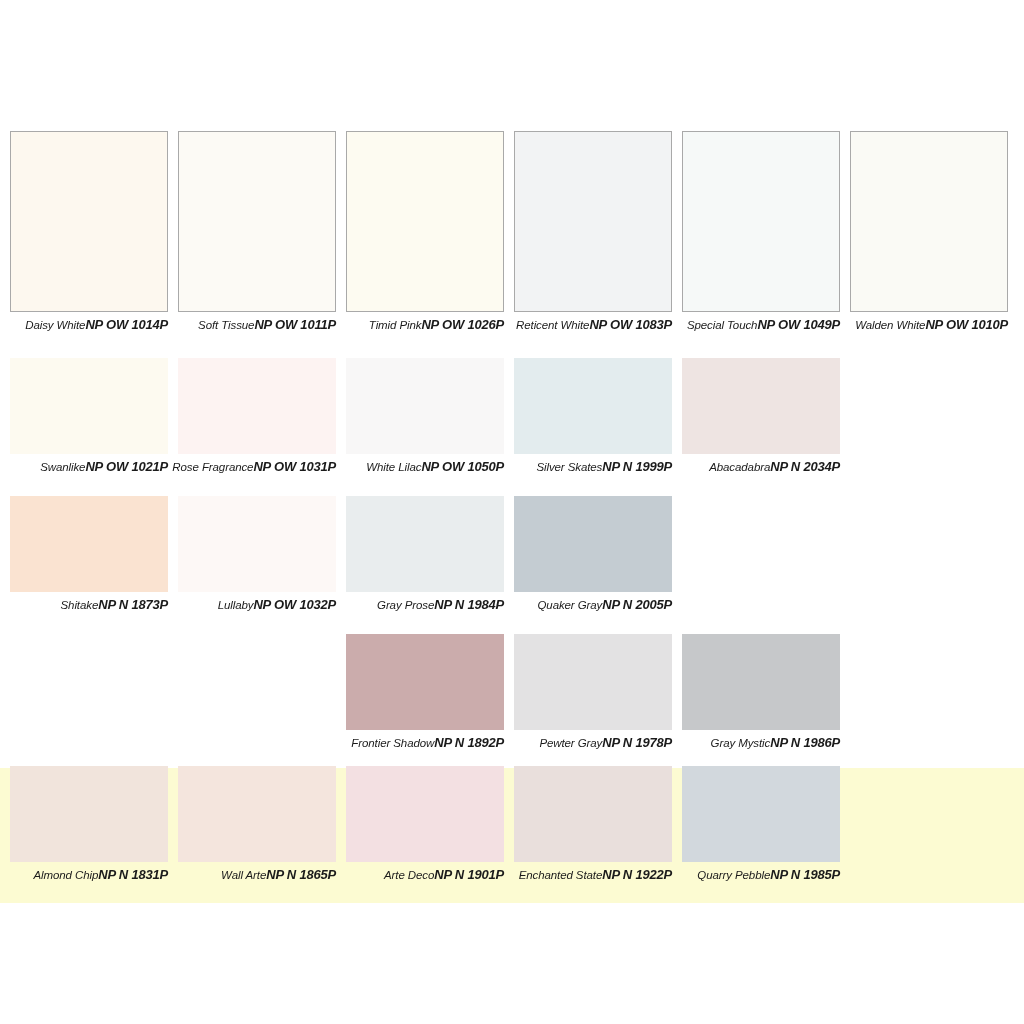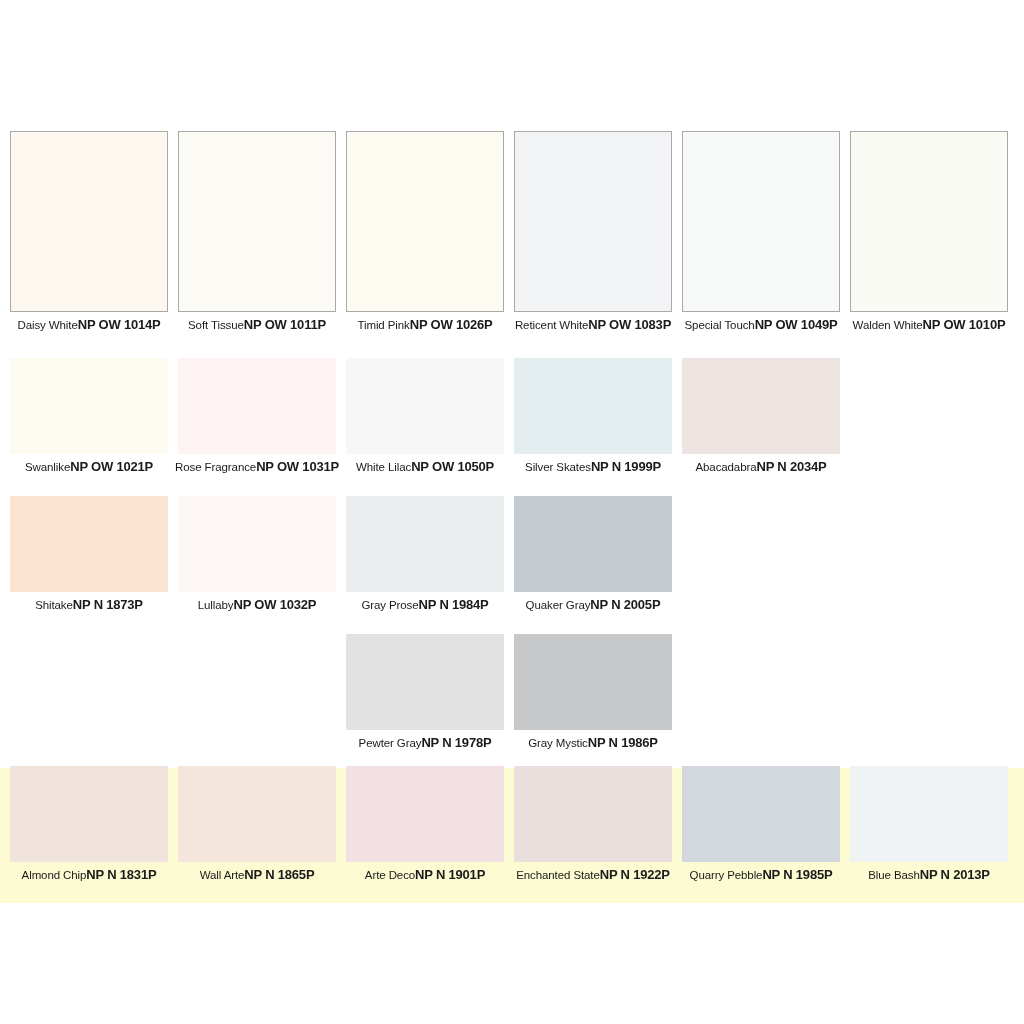--- a/index.html
+++ b/index.html
@@ -66,26 +66,27 @@
     border: 1px solid #a9a9a9;
   }
   .row-short .swatch-chip {
     height: 96px;
     border: 0;
   }
 
   .swatch-label-bar {
     display: flex;
     flex-direction: row;
-    justify-content: center;
+    justify-content: flex-end;
     align-items: baseline;
     width: 158px;
     box-sizing: border-box;
     padding-top: 5px;
     height: 23px;
+    font-style: italic;
   }
 
   .swatch-name {
     font-size: 11.5px;
     color: #1b1b1b;
     letter-spacing: -0.1px;
     white-space: nowrap;
   }
 
   .swatch-code {
@@ -222,20 +223,27 @@
           </div>
         </div>
         <div class="swatch-cell empty">
           <div class="swatch-chip" title="" style="background: rgb(255, 255, 255);"></div>
           <div class="swatch-label-bar">
             <span class="swatch-name"></span>
             <span class="swatch-code"></span>
           </div>
         </div>
         <div class="swatch-cell">
+          <div class="swatch-chip" title="Frontier Shadow" style="background: rgb(203, 172, 172);"></div>
+          <div class="swatch-label-bar">
+            <span class="swatch-name">Frontier Shadow</span>
+            <span class="swatch-code">NP N 1892P</span>
+          </div>
+        </div>
+        <div class="swatch-cell">
           <div class="swatch-chip" title="Pewter Gray" style="background: rgb(227, 226, 227);"></div>
           <div class="swatch-label-bar">
             <span class="swatch-name">Pewter Gray</span>
             <span class="swatch-code">NP N 1978P</span>
           </div>
         </div>
         <div class="swatch-cell">
           <div class="swatch-chip" title="Gray Mystic" style="background: rgb(198, 200, 202);"></div>
           <div class="swatch-label-bar">
             <span class="swatch-name">Gray Mystic</span>
@@ -272,22 +280,15 @@
             <span class="swatch-code">NP N 1922P</span>
           </div>
         </div>
         <div class="swatch-cell">
           <div class="swatch-chip" title="Quarry Pebble" style="background: rgb(210, 216, 221);"></div>
           <div class="swatch-label-bar">
             <span class="swatch-name">Quarry Pebble</span>
             <span class="swatch-code">NP N 1985P</span>
           </div>
         </div>
-        <div class="swatch-cell">
-          <div class="swatch-chip" title="Blue Bash" style="background: rgb(239, 243, 244);"></div>
-          <div class="swatch-label-bar">
-            <span class="swatch-name">Blue Bash</span>
-            <span class="swatch-code">NP N 2013P</span>
-          </div>
-        </div>
       </div>
     </div>
 </div>
 
 </body></html>

